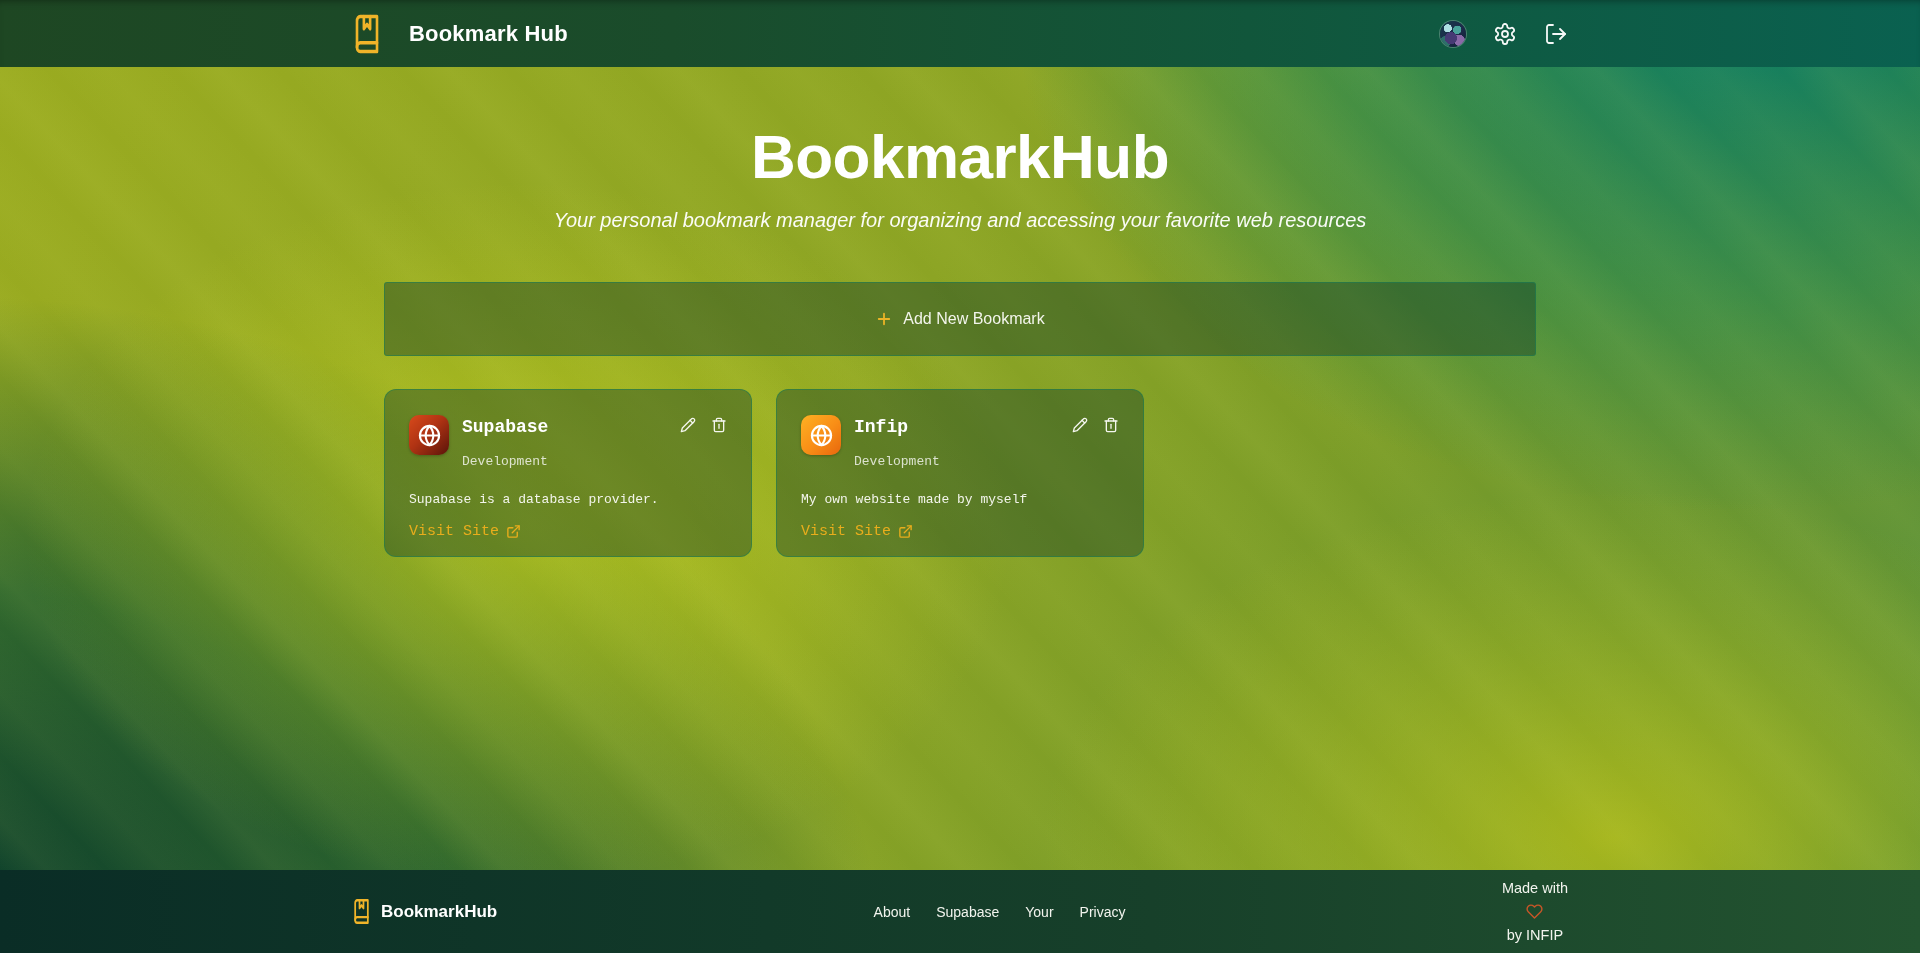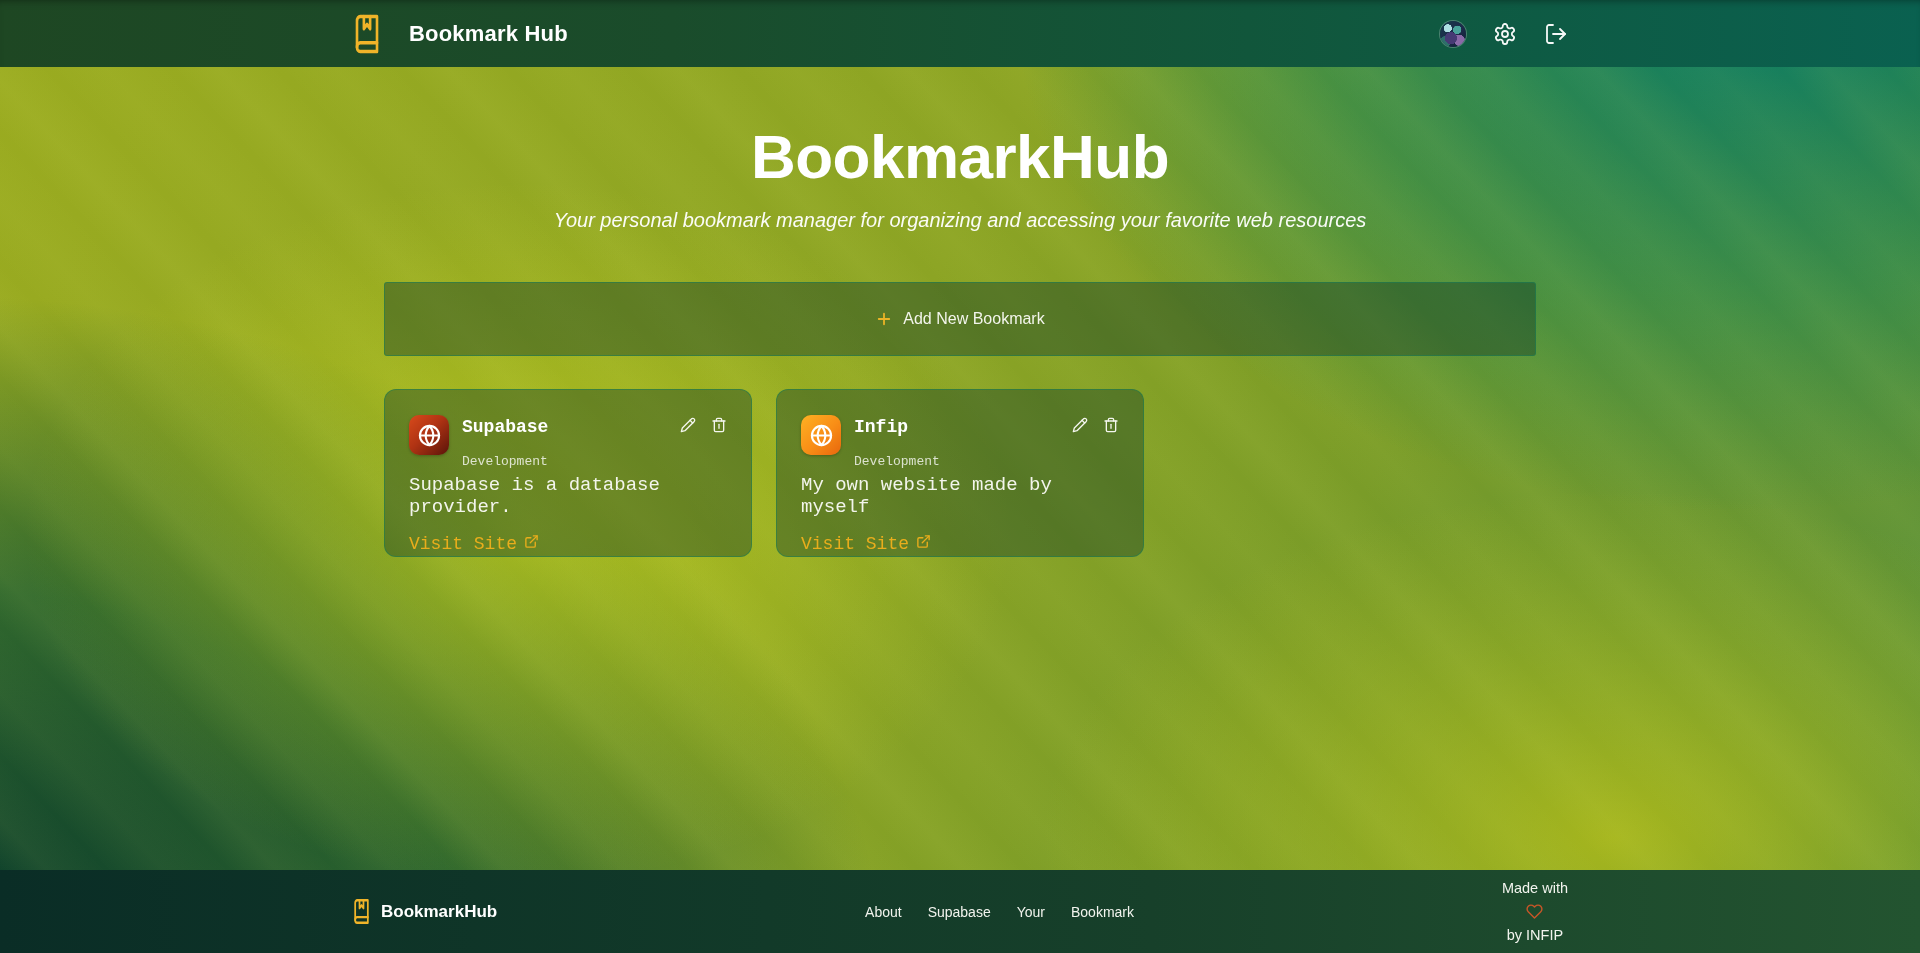--- a/index.html
+++ b/index.html
@@ -77,24 +77,24 @@
     width:40px; height:40px; border-radius:10px; flex:0 0 40px;
     display:flex; align-items:center; justify-content:center;
     color:#fff;
     box-shadow:0 1px 3px rgba(0,0,0,.25);
   }
   .card-info { margin-left:13px; padding-top:2px; }
   .card-title { color:#fff; font-size:18px; font-weight:700; line-height:1.15; }
   .card-cat { color:rgba(255,255,255,.78); font-size:13px; margin-top:16px; }
   .card-actions { position:absolute; top:27px; right:24px; display:flex; gap:15px; color:#f4f6ef; }
   .card-actions span { cursor:pointer; }
-  .card-desc { margin-top:5px; color:#f3f5ec; font-size:19px; }
+  .card-desc { margin-top:23px; color:#f3f5ec; font-size:13px; }
   .card-link {
-    margin-top:16px; display:inline-flex; gap:7px;
-    color:#e9ad1c; font-size:18px; font-weight:500; cursor:pointer; text-decoration:none;
+    margin-top:16px; display:inline-flex; align-items:center; gap:7px;
+    color:#e9ad1c; font-size:15px; font-weight:500; cursor:pointer; text-decoration:none;
   }
 
   
   .footer {
     height:83px; flex:0 0 83px;
     background:linear-gradient(90deg,#0a2d26 0%,#123a29 40%,#17402a 60%,#235430 100%);
     display:flex; align-items:center;
   }
   .footer .shell { align-items:center; }
   .f-brand { display:flex; align-items:center; gap:10px; cursor:pointer; }
@@ -255,21 +255,21 @@
           <path d="M6.5 2H20v20H6.5A2.5 2.5 0 0 1 4 19.5v-15A2.5 2.5 0 0 1 6.5 2z"></path>
           <path d="M9.5 2v7l2.5-2.5L14.5 9V2"></path>
         </svg>
       </span>
       <span class="f-brand-title">BookmarkHub</span>
     </div>
     <nav class="f-links">
       <a>About</a>
       <a>Supabase</a>
       <a>Your</a>
-      <a>Bookmark</a>
+      <a>Privacy</a>
     </nav>
     <div class="f-made">
       <span>Made with</span>
       <span class="heart">
         <svg width="17" height="17" viewBox="0 0 24 24" fill="none" stroke="currentColor" stroke-width="2" stroke-linecap="round" stroke-linejoin="round">
           <path d="M20.84 4.61a5.5 5.5 0 0 0-7.78 0L12 5.67l-1.06-1.06a5.5 5.5 0 0 0-7.78 7.78l1.06 1.06L12 21.23l7.78-7.78 1.06-1.06a5.5 5.5 0 0 0 0-7.78z"></path>
         </svg>
       </span>
       <span>by INFIP</span>
     </div>

